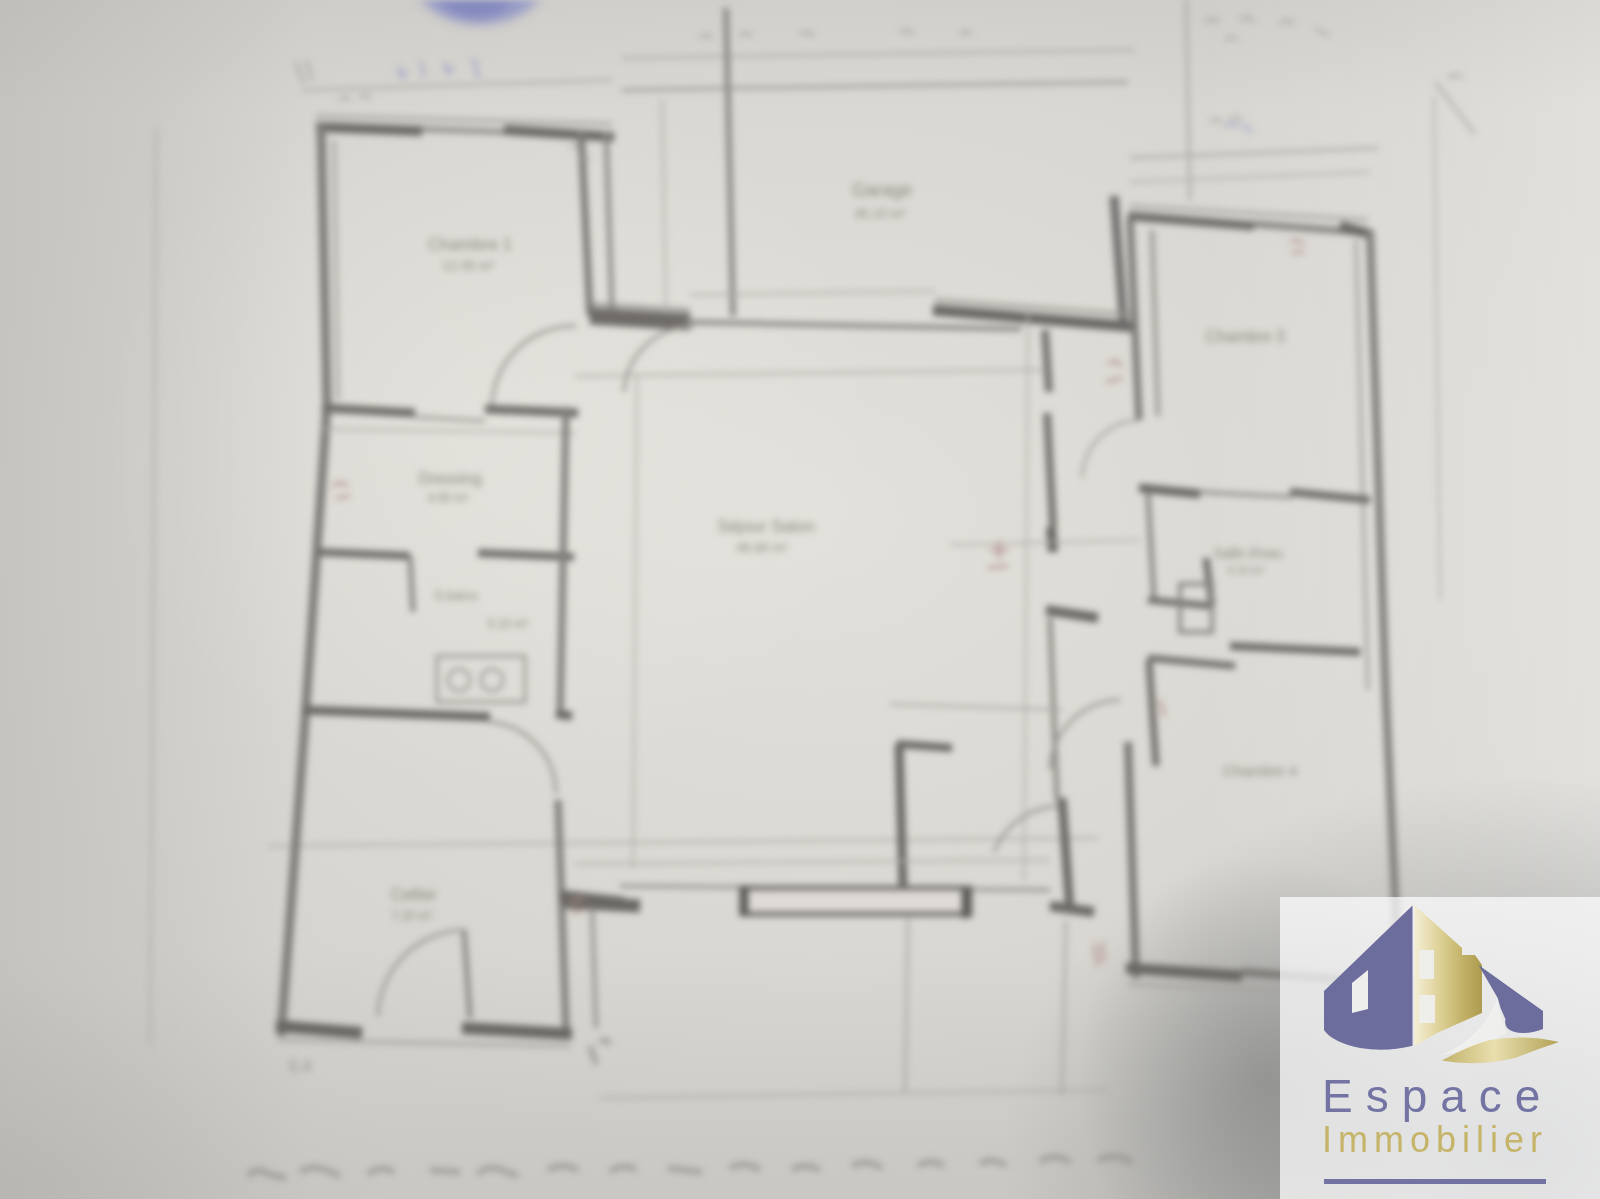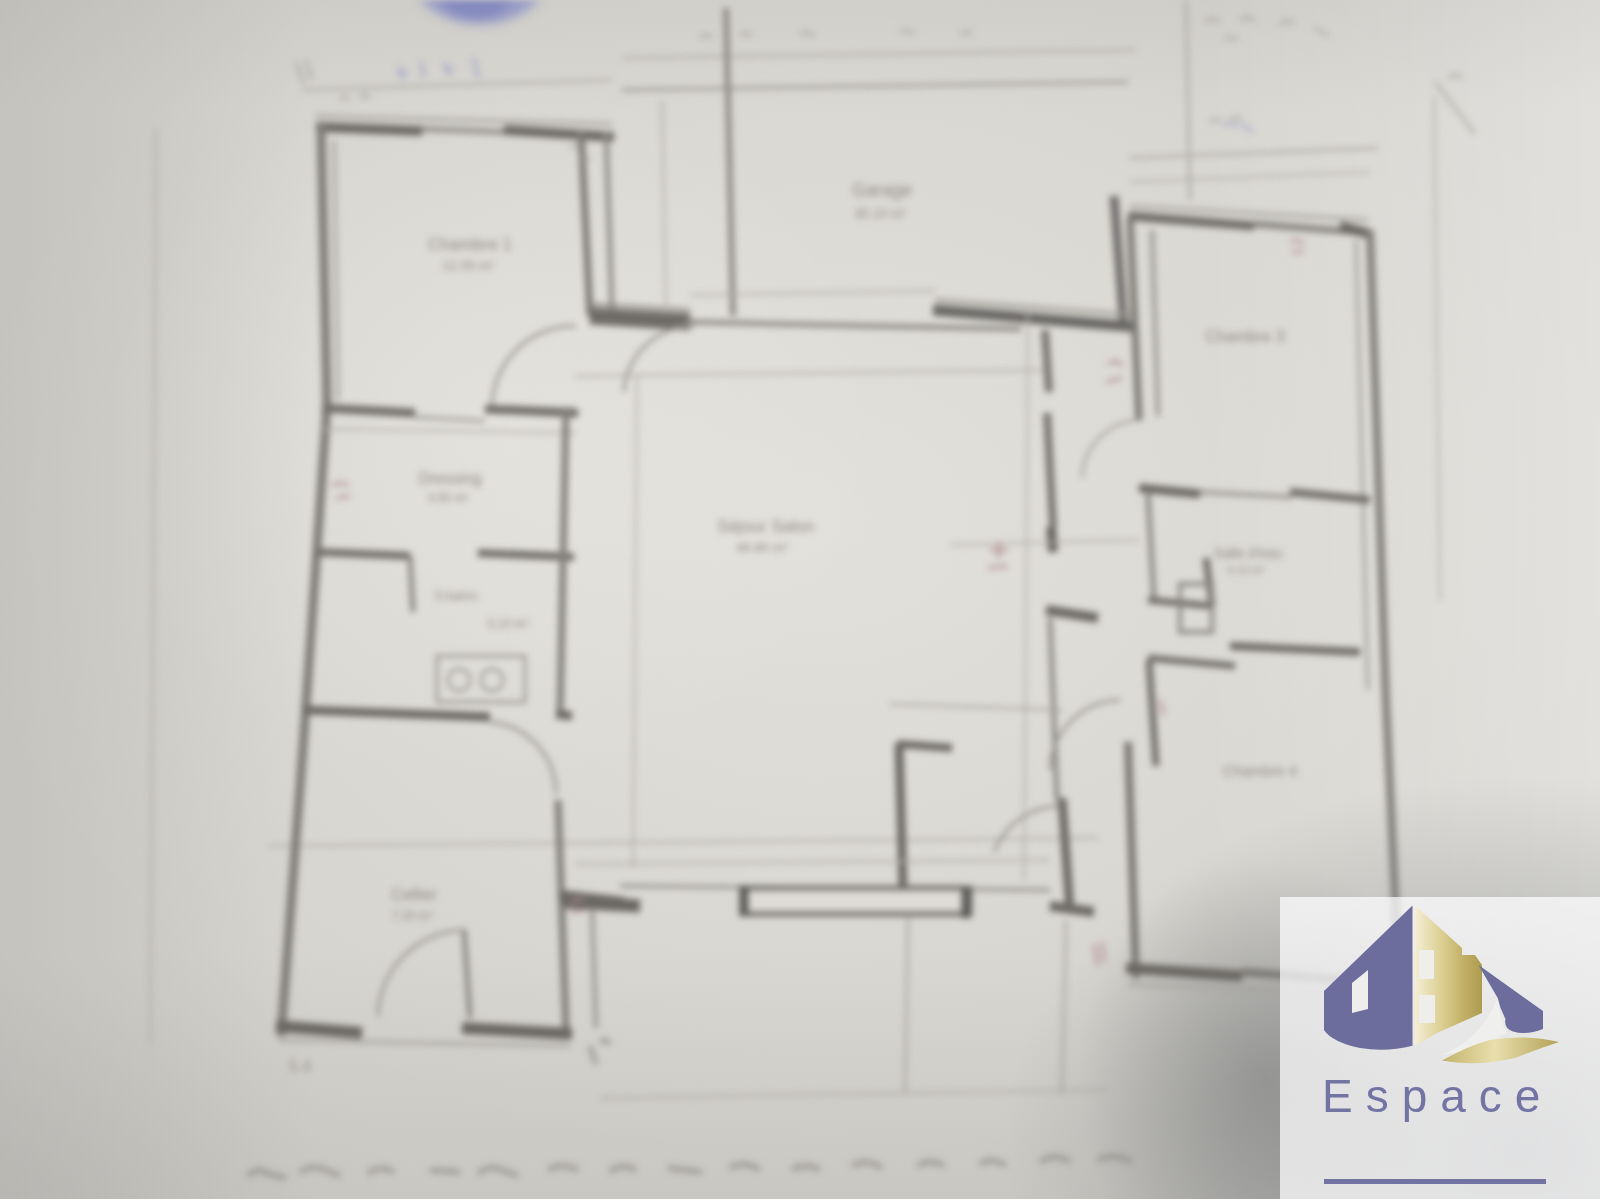--- a/index.html
+++ b/index.html
@@ -301,14 +301,15 @@
 
       <path d="M161,158 Q200,143 217.7,101 Q220,124 227,136 Q192,155 161,158 Z" fill="#efefee"></path>
 
       <path d="M161.8,163.6 Q190,148 210,143 Q245,137 279,145 Q255,153 235,161 Q195,170 161.8,163.6 Z" fill="url(#gold2)"></path>
 
       <rect x="44" y="282" width="222" height="5" fill="#7273a3"></rect>
     </svg>
     
     <div class="ltxt" style="left:42px;top:176px;line-height:1;font-size:46px;letter-spacing:13px;color:#7374a4;">Espace</div>
     
+    <div class="ltxt" style="left:42px;top:225px;line-height:1;font-size:36px;letter-spacing:6px;color:#c5b469;">Immobilier</div>
   </div>
 </div>
 
 </body></html>

